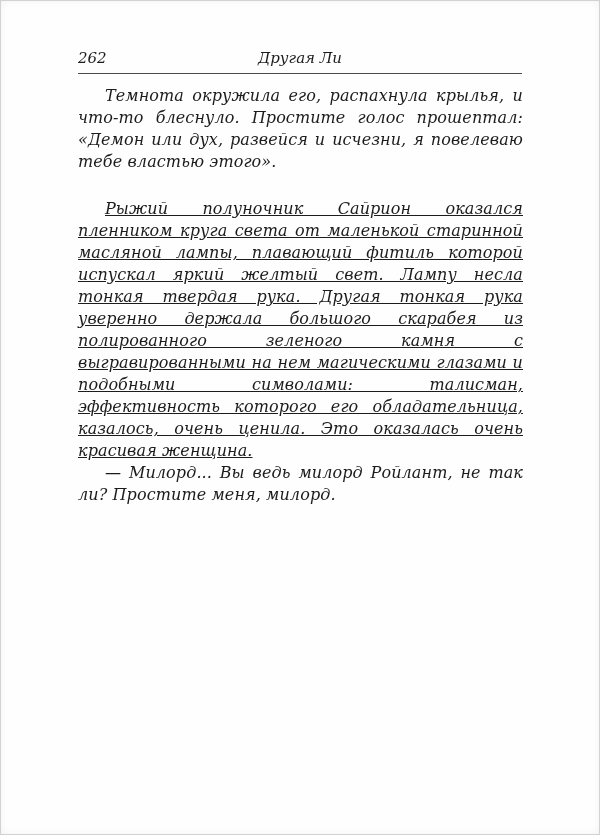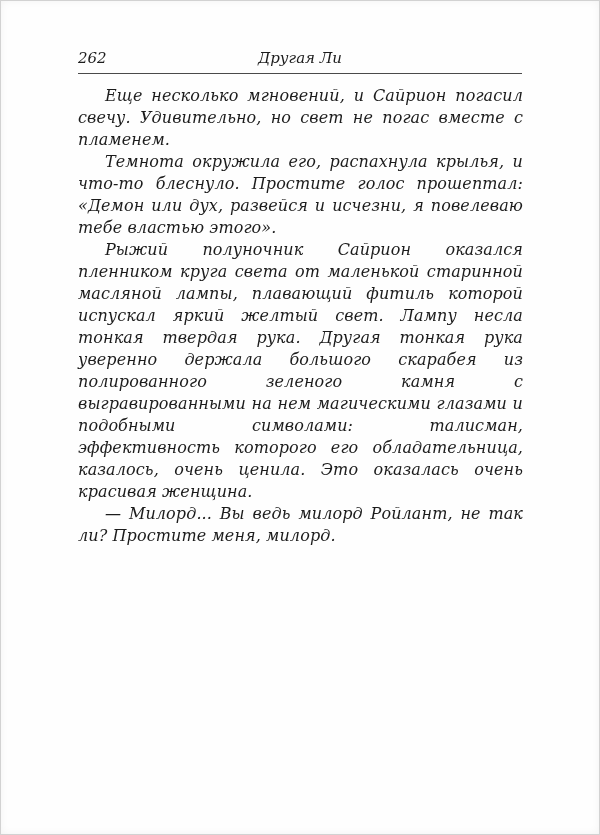--- a/index.html
+++ b/index.html
@@ -56,36 +56,36 @@
     letter-spacing: 0.1px;
     hyphens: auto;
     -webkit-hyphens: auto;
   }
   .body-text p {
     margin: 0;
     padding: 0;
     text-indent: 27px;
   }
   .body-text p.section-gap {
-    margin-top: 0;
+    margin-top: 25px;
+    text-decoration: underline;
   }
 </style>
 </head>
 <body>
 
 <div class="stage">
 
   <header class="running-header">
     <span class="page-number">262</span>
     <span class="running-title">Другая Ли</span>
   </header>
 
   <div class="header-rule"></div>
 
   <main class="body-text">
-    <p>Еще несколько мгновений, и Сайрион погасил свечу. Удивительно, но свет не погас вместе с пламенем.</p>
     <p>Темнота окружила его, распахнула крылья, и что-то блеснуло. Простите голос прошептал: «Демон или дух, развейся и исчезни, я повелеваю тебе властью этого».</p>
     <p class="section-gap">Рыжий полуночник Сайрион оказался пленником круга света от маленькой старинной масляной лампы, плавающий фитиль которой испускал яркий желтый свет. Лампу несла тонкая твердая рука. Другая тонкая рука уверенно держала большого скарабея из полированного зеленого камня с выгравированными на нем магическими глазами и подобными символами: талисман, эффективность которого его обладательница, казалось, очень ценила. Это оказалась очень красивая женщина.</p>
     <p>— Милорд... Вы ведь милорд Ройлант, не так ли? Простите меня, милорд.</p>
 
   </main>
 
 </div>
 
 </body></html>

